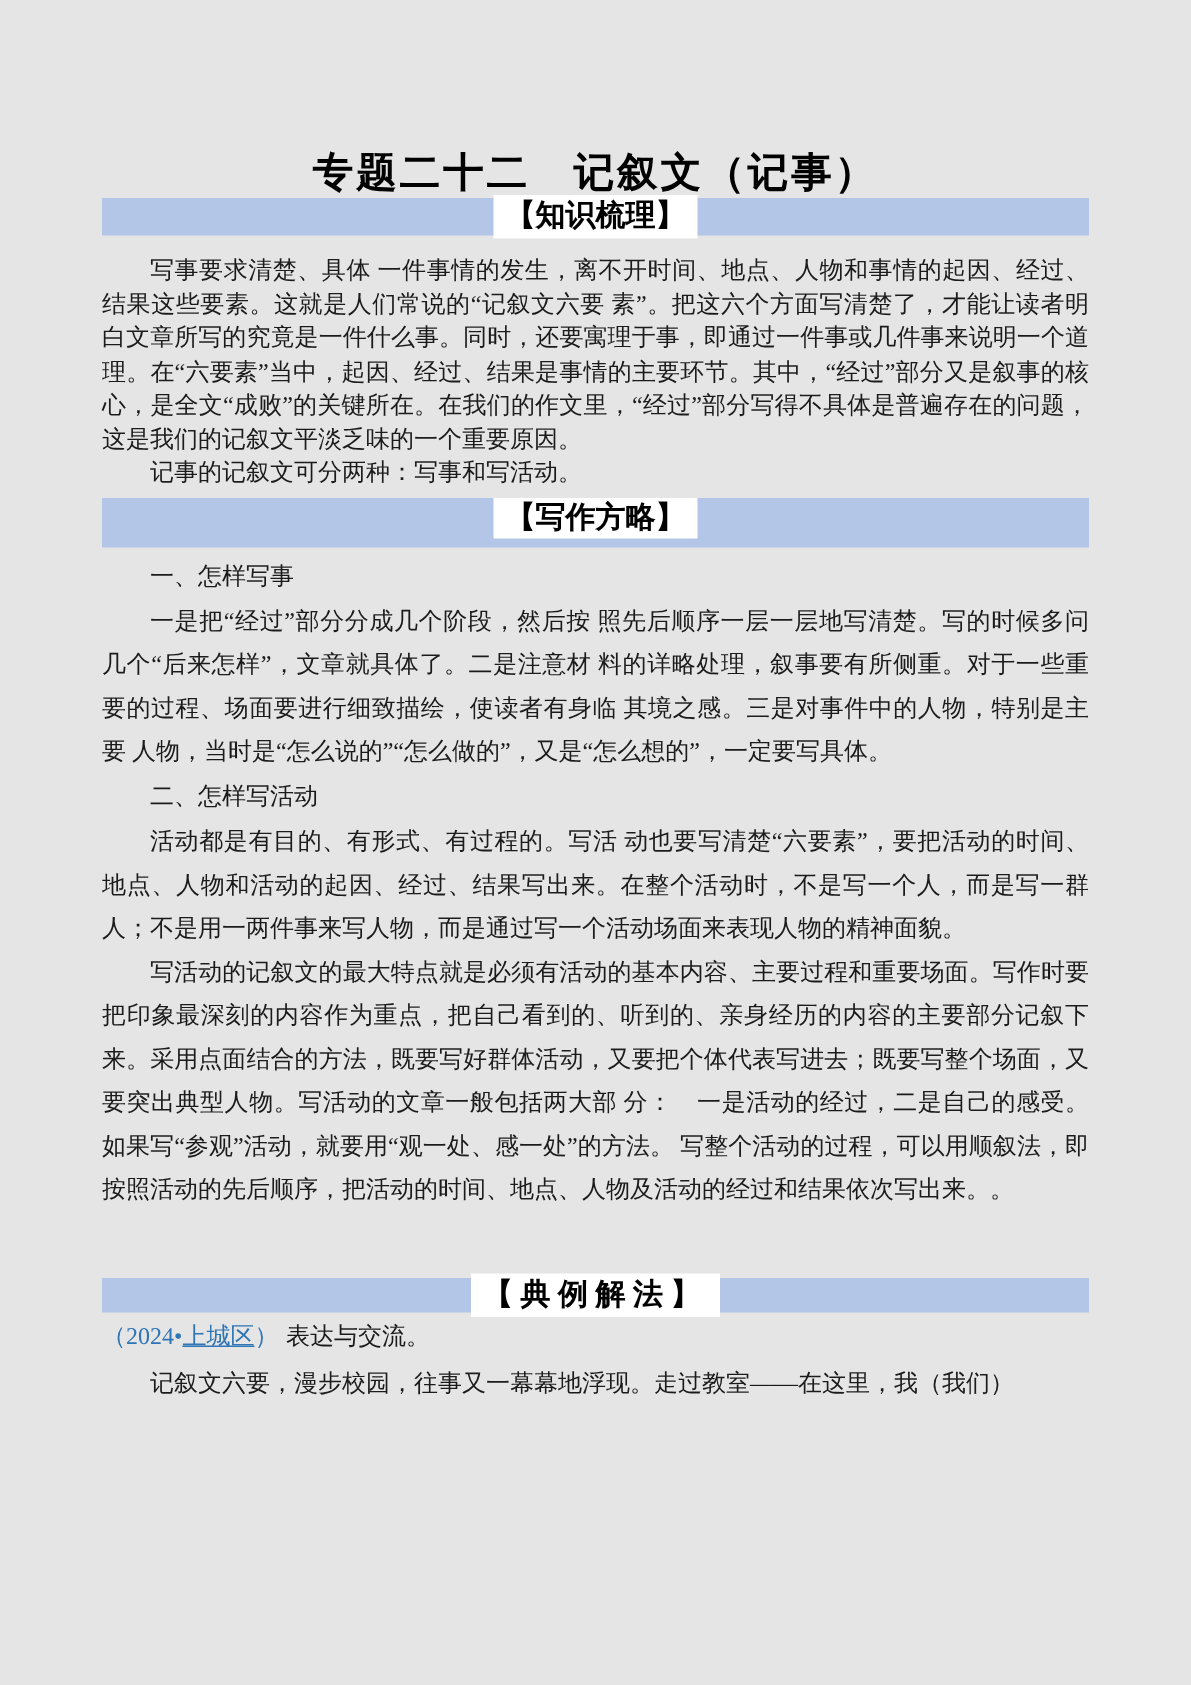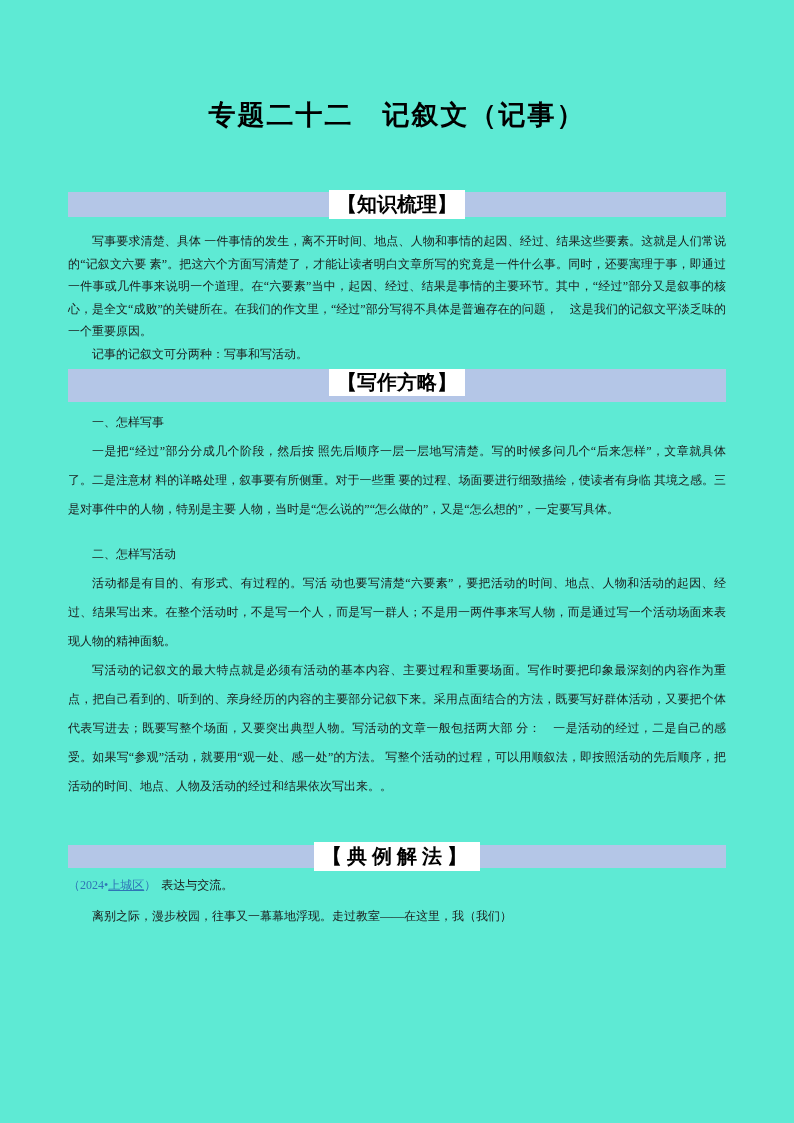--- a/index.html
+++ b/index.html
@@ -4,21 +4,21 @@
 <style>
   html, body {
     margin: 0;
     padding: 0;
     background: #ffffff;
   }
   .page {
     position: relative;
     width: 794px;
     height: 1123px;
-    background: #5eead4;
+    background: #e5e5e5;
     overflow: hidden;
     color: var(--text, #1b1b1b);
     font-family: "Liberation Serif", serif;
   }
   .doc-title {
     margin: 0;
     padding-top: 98px;
     text-align: center;
     font-family: "Liberation Sans", sans-serif;
     font-weight: bold;
@@ -37,39 +37,39 @@
   .bar-label {
     background: #ffffff;
     color: #000000;
     font-family: "Liberation Serif", serif;
     font-weight: bold;
     font-size: 20px;
     line-height: 29px;
     padding: 0 8px;
     white-space: nowrap;
   }
-  .bar-knowledge { margin-top: 60px; height: 25px; align-items: center; }
+  .bar-knowledge { height: 25px; align-items: center; }
   .bar-knowledge .bar-label { align-self: center; }
   .bar-strategy { margin-top: 4px; height: 33px; }
   .bar-strategy .bar-label { align-self: flex-start; line-height: 27px; }
   .bar-example { margin-top: 44px; height: 23px; align-items: center; }
   .bar-example .bar-label { align-self: center; letter-spacing: 5px; }
   .content { margin: 0 68px; width: 658px; }
   .body {
     margin: 0;
-    font-size: 12px;
+    font-size: 16px;
     text-align: justify;
     color: var(--text, #1b1b1b);
   }
   .indent { text-indent: 2em; }
   .tight { line-height: 22.5px; }
   .tight.first { margin-top: 13px; }
   .loose { line-height: 29px; }
   .subhead { line-height: 22px; margin-top: 9px; text-indent: 2em; }
-  .subhead.sub2 { margin-top: 19px; }
+  .subhead.sub2 { margin-top: 5px; }
   .loose.pfirst { margin-top: 4px; }
   .loose.pgap { }
   .source-line { line-height: 24px; margin-top: 5px; text-align: left; }
   .example-para { line-height: 24px; margin-top: 7px; }
   .link { color: var(--link, #2e75b6); margin-right: 5px; }
   .u { text-decoration: underline; }
 </style>
 </head>
 <body>
 
@@ -97,16 +97,16 @@
     <p class="body loose indent pfirst">活动都是有目的、有形式、有过程的。写活 动也要写清楚“六要素”，要把活动的时间、地点、人物和活动的起因、经过、结果写出来。在整个活动时，不是写一个人，而是写一群人；不是用一两件事来写人物，而是通过写一个活动场面来表现人物的精神面貌。</p>
     <p class="body loose indent pgap">写活动的记叙文的最大特点就是必须有活动的基本内容、主要过程和重要场面。写作时要把印象最深刻的内容作为重点，把自己看到的、听到的、亲身经历的内容的主要部分记叙下来。采用点面结合的方法，既要写好群体活动，又要把个体代表写进去；既要写整个场面，又要突出典型人物。写活动的文章一般包括两大部 分：　一是活动的经过，二是自己的感受。如果写“参观”活动，就要用“观一处、感一处”的方法。 写整个活动的过程，可以用顺叙法，即按照活动的先后顺序，把活动的时间、地点、人物及活动的经过和结果依次写出来。。</p>
   </div>
 
   <div class="section-bar bar-example">
     <span class="bar-label">【典例解法】</span>
   </div>
 
   <div class="content">
     <p class="body source-line"><span class="link"><span>（2024•</span><span class="u">上城区</span><span>）</span></span><span>表达与交流。</span></p>
-    <p class="body indent example-para">离别之际，漫步校园，往事又一幕幕地浮现。走过教室——在这里，我（我们）</p>
+    <p class="body indent example-para">记叙文六要，漫步校园，往事又一幕幕地浮现。走过教室——在这里，我（我们）</p>
   </div>
 
 </div>
 
 </body></html>

